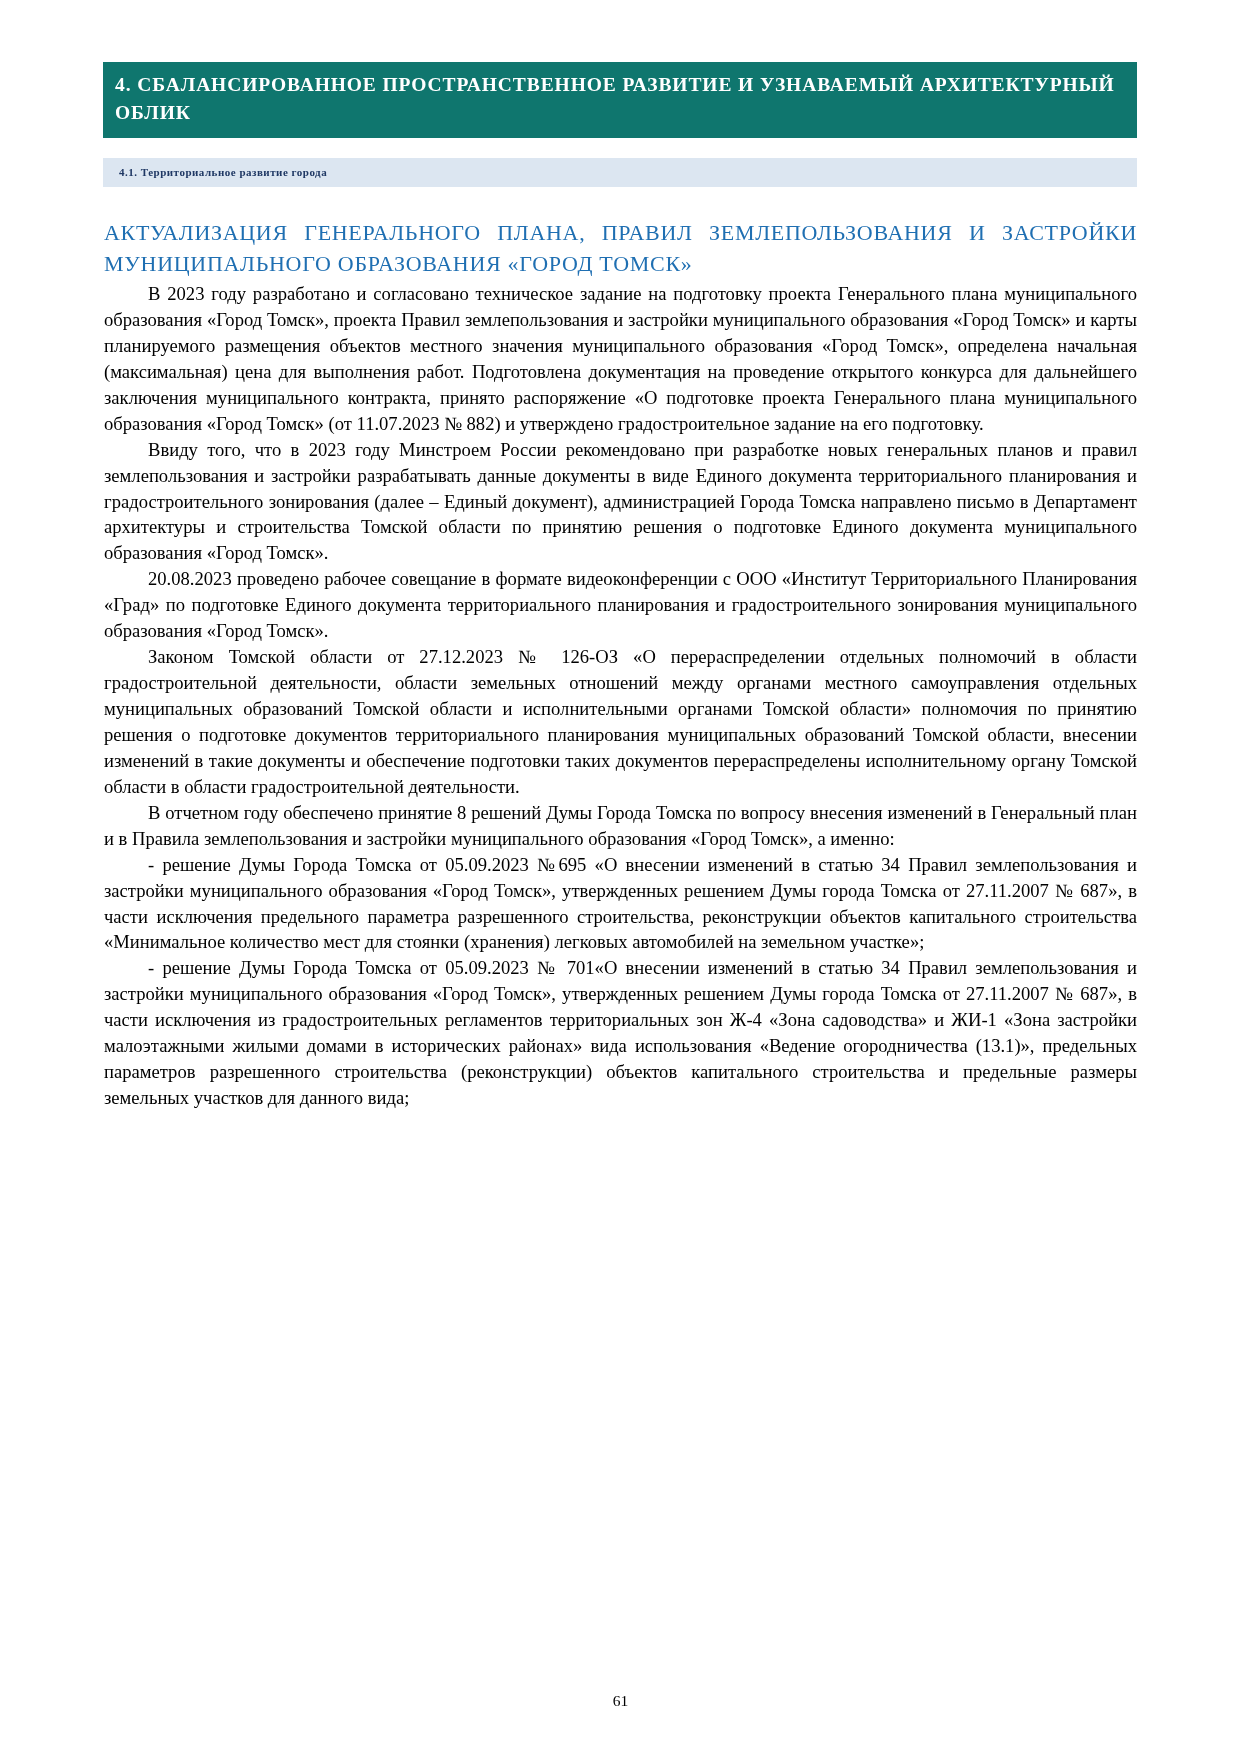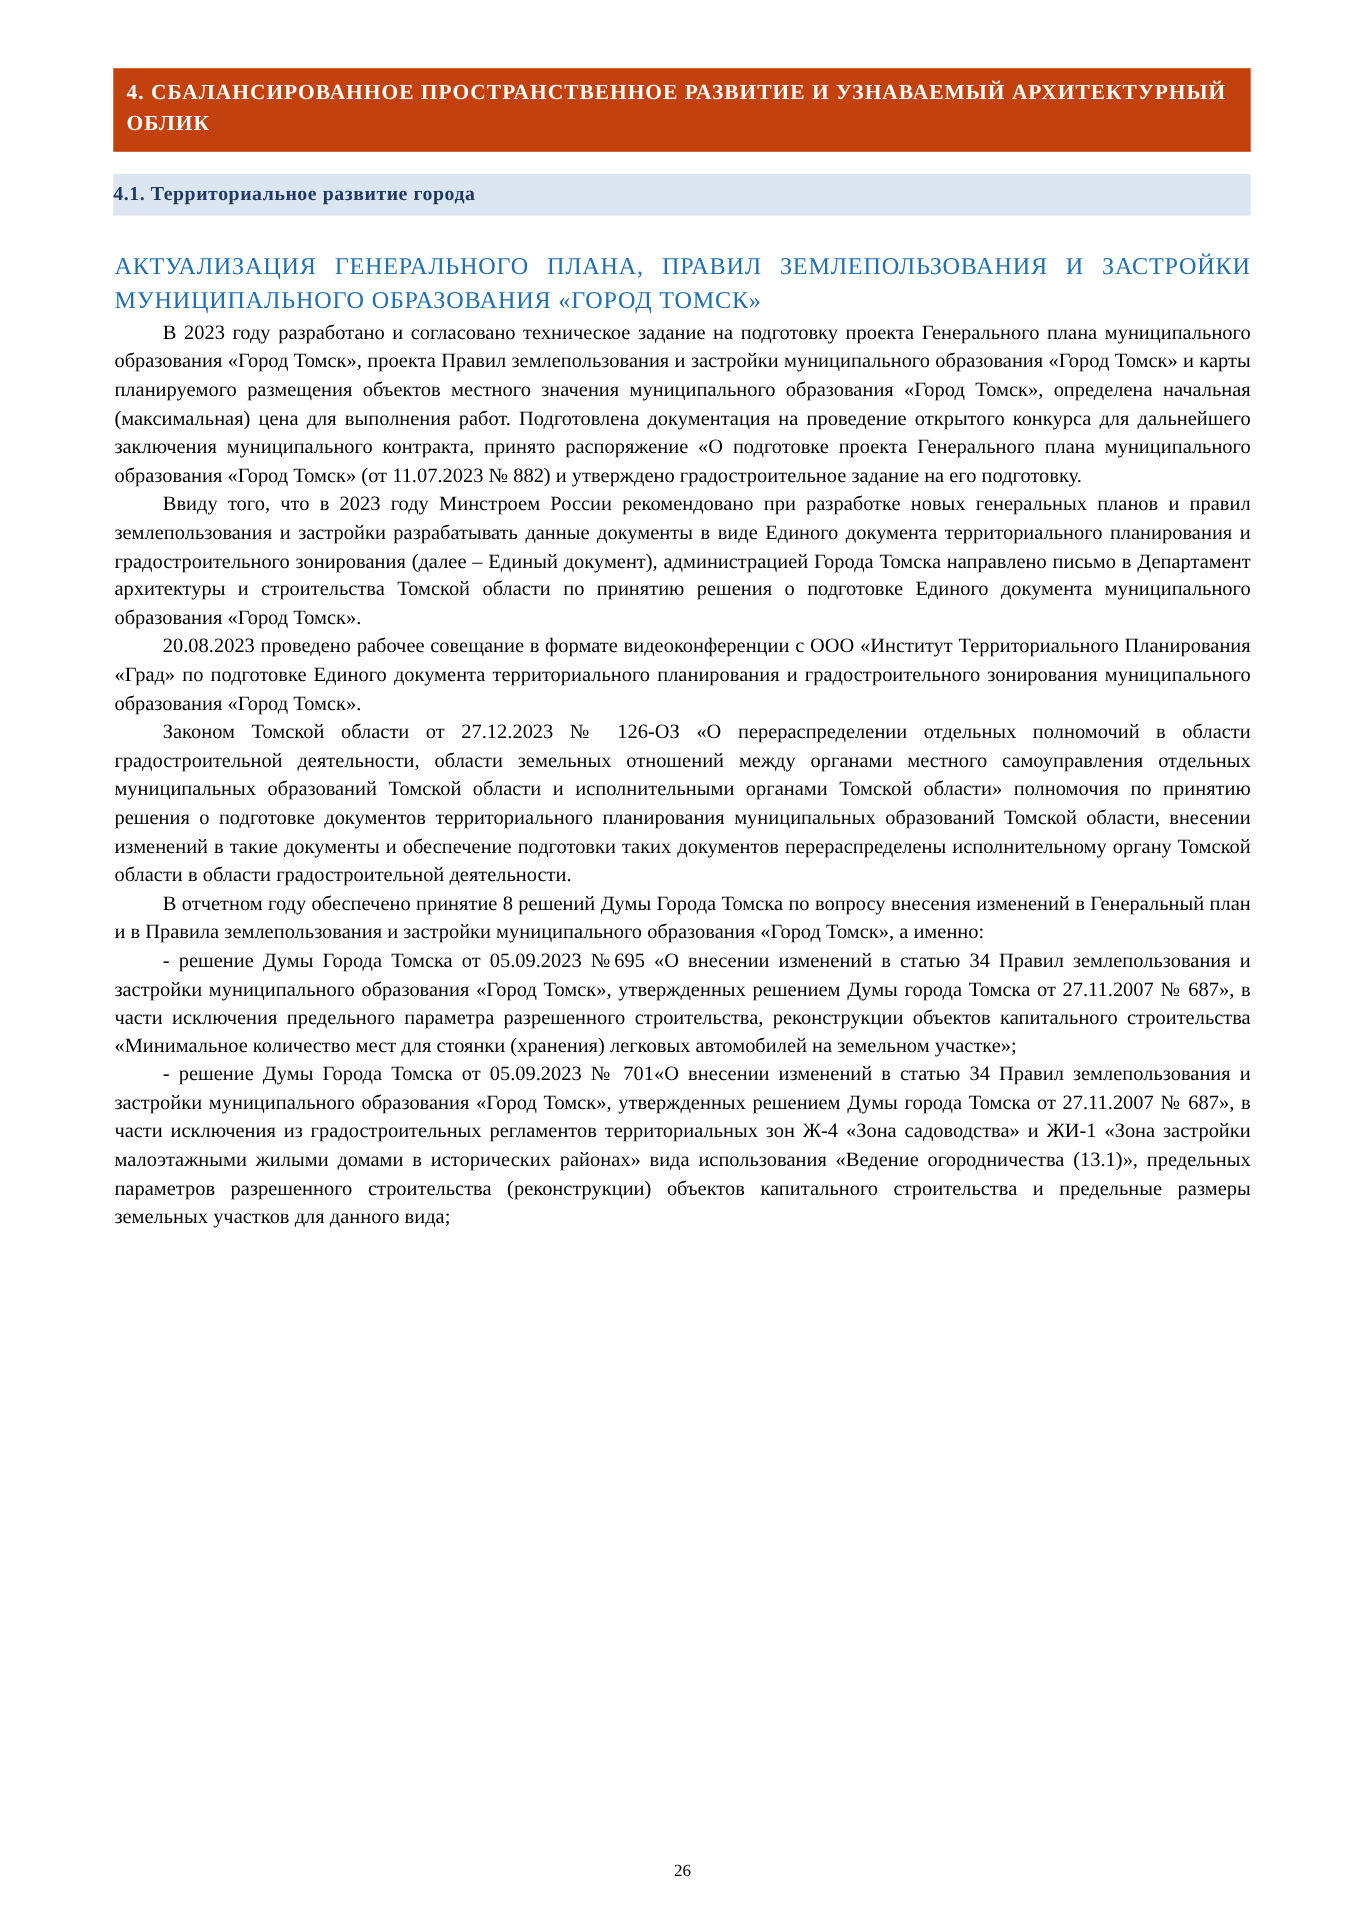--- a/index.html
+++ b/index.html
@@ -16,41 +16,41 @@
   }
   .page {
     width: 1241px;
     height: 1754px;
     box-sizing: border-box;
     padding: 62px 104px 40px 104px;
     position: relative;
   }
   
   .chapter-banner {
-    background: #c2410c;
+    background: #0f766e;
     color: #ffffff;
     font-family: "Liberation Serif", serif;
     font-weight: bold;
     font-size: 19.5px;
     letter-spacing: 0.9px;
     line-height: 1.45;
     padding: 9px 12px 10px 12px;
     box-sizing: border-box;
     width: 1034px;
     margin-left: -1px;
   }
   
   .section-bar {
     background: #dce6f1;
     color: #1f3864;
     font-family: "Liberation Serif", serif;
     font-weight: bold;
-    font-size: 18px;
+    font-size: 11px;
     letter-spacing: 0.5px;
-    padding: 8px 12px 9px 0;
+    padding: 8px 12px 9px 16px;
     box-sizing: border-box;
     width: 1034px;
     margin-top: 20px;
     margin-left: -1px;
   }
   
   .subheading {
     color: #1f6fb2;
     font-family: "Liberation Serif", serif;
     font-size: 22px;
@@ -100,15 +100,15 @@
   <div class="body-text">
     <p class="para">В 2023 году разработано и согласовано техническое задание на подготовку проекта Генерального плана муниципального образования «Город Томск», проекта Правил землепользования и застройки муниципального образования «Город Томск» и карты планируемого размещения объектов местного значения муниципального образования «Город Томск», определена начальная (максимальная) цена для выполнения работ. Подготовлена документация на проведение открытого конкурса для дальнейшего заключения муниципального контракта, принято распоряжение «О подготовке проекта Генерального плана муниципального образования «Город Томск» (от 11.07.2023 № 882) и утверждено градостроительное задание на его подготовку.</p>
     <p class="para">Ввиду того, что в 2023 году Минстроем России рекомендовано при разработке новых генеральных планов и правил землепользования и застройки разрабатывать данные документы в виде Единого документа территориального планирования и градостроительного зонирования (далее – Единый документ), администрацией Города Томска направлено письмо в Департамент архитектуры и строительства Томской области по принятию решения о подготовке Единого документа муниципального образования «Город Томск».</p>
     <p class="para">20.08.2023 проведено рабочее совещание в формате видеоконференции с ООО «Институт Территориального Планирования «Град» по подготовке Единого документа территориального планирования и градостроительного зонирования муниципального образования «Город Томск».</p>
     <p class="para">Законом Томской области от 27.12.2023 № 126-ОЗ «О перераспределении отдельных полномочий в области градостроительной деятельности, области земельных отношений между органами местного самоуправления отдельных муниципальных образований Томской области и исполнительными органами Томской области» полномочия по принятию решения о подготовке документов территориального планирования муниципальных образований Томской области, внесении изменений в такие документы и обеспечение подготовки таких документов перераспределены исполнительному органу Томской области в области градостроительной деятельности.</p>
     <p class="para">В отчетном году обеспечено принятие 8 решений Думы Города Томска по вопросу внесения изменений в Генеральный план и в Правила землепользования и застройки муниципального образования «Город Томск», а именно:</p>
     <p class="para">- решение Думы Города Томска от 05.09.2023 №695 «О внесении изменений в статью 34 Правил землепользования и застройки муниципального образования «Город Томск», утвержденных решением Думы города Томска от 27.11.2007 № 687», в части исключения предельного параметра разрешенного строительства, реконструкции объектов капитального строительства «Минимальное количество мест для стоянки (хранения) легковых автомобилей на земельном участке»;</p>
     <p class="para">- решение Думы Города Томска от 05.09.2023 № 701«О внесении изменений в статью 34 Правил землепользования и застройки муниципального образования «Город Томск», утвержденных решением Думы города Томска от 27.11.2007 № 687», в части исключения из градостроительных регламентов территориальных зон Ж-4 «Зона садоводства» и ЖИ-1 «Зона застройки малоэтажными жилыми домами в исторических районах» вида использования «Ведение огородничества (13.1)», предельных параметров разрешенного строительства (реконструкции) объектов капитального строительства и предельные размеры земельных участков для данного вида;</p>
   </div>
 
-  <div class="page-number">26</div>
+  <div class="page-number">61</div>
 
 </div>
 
 </body></html>

